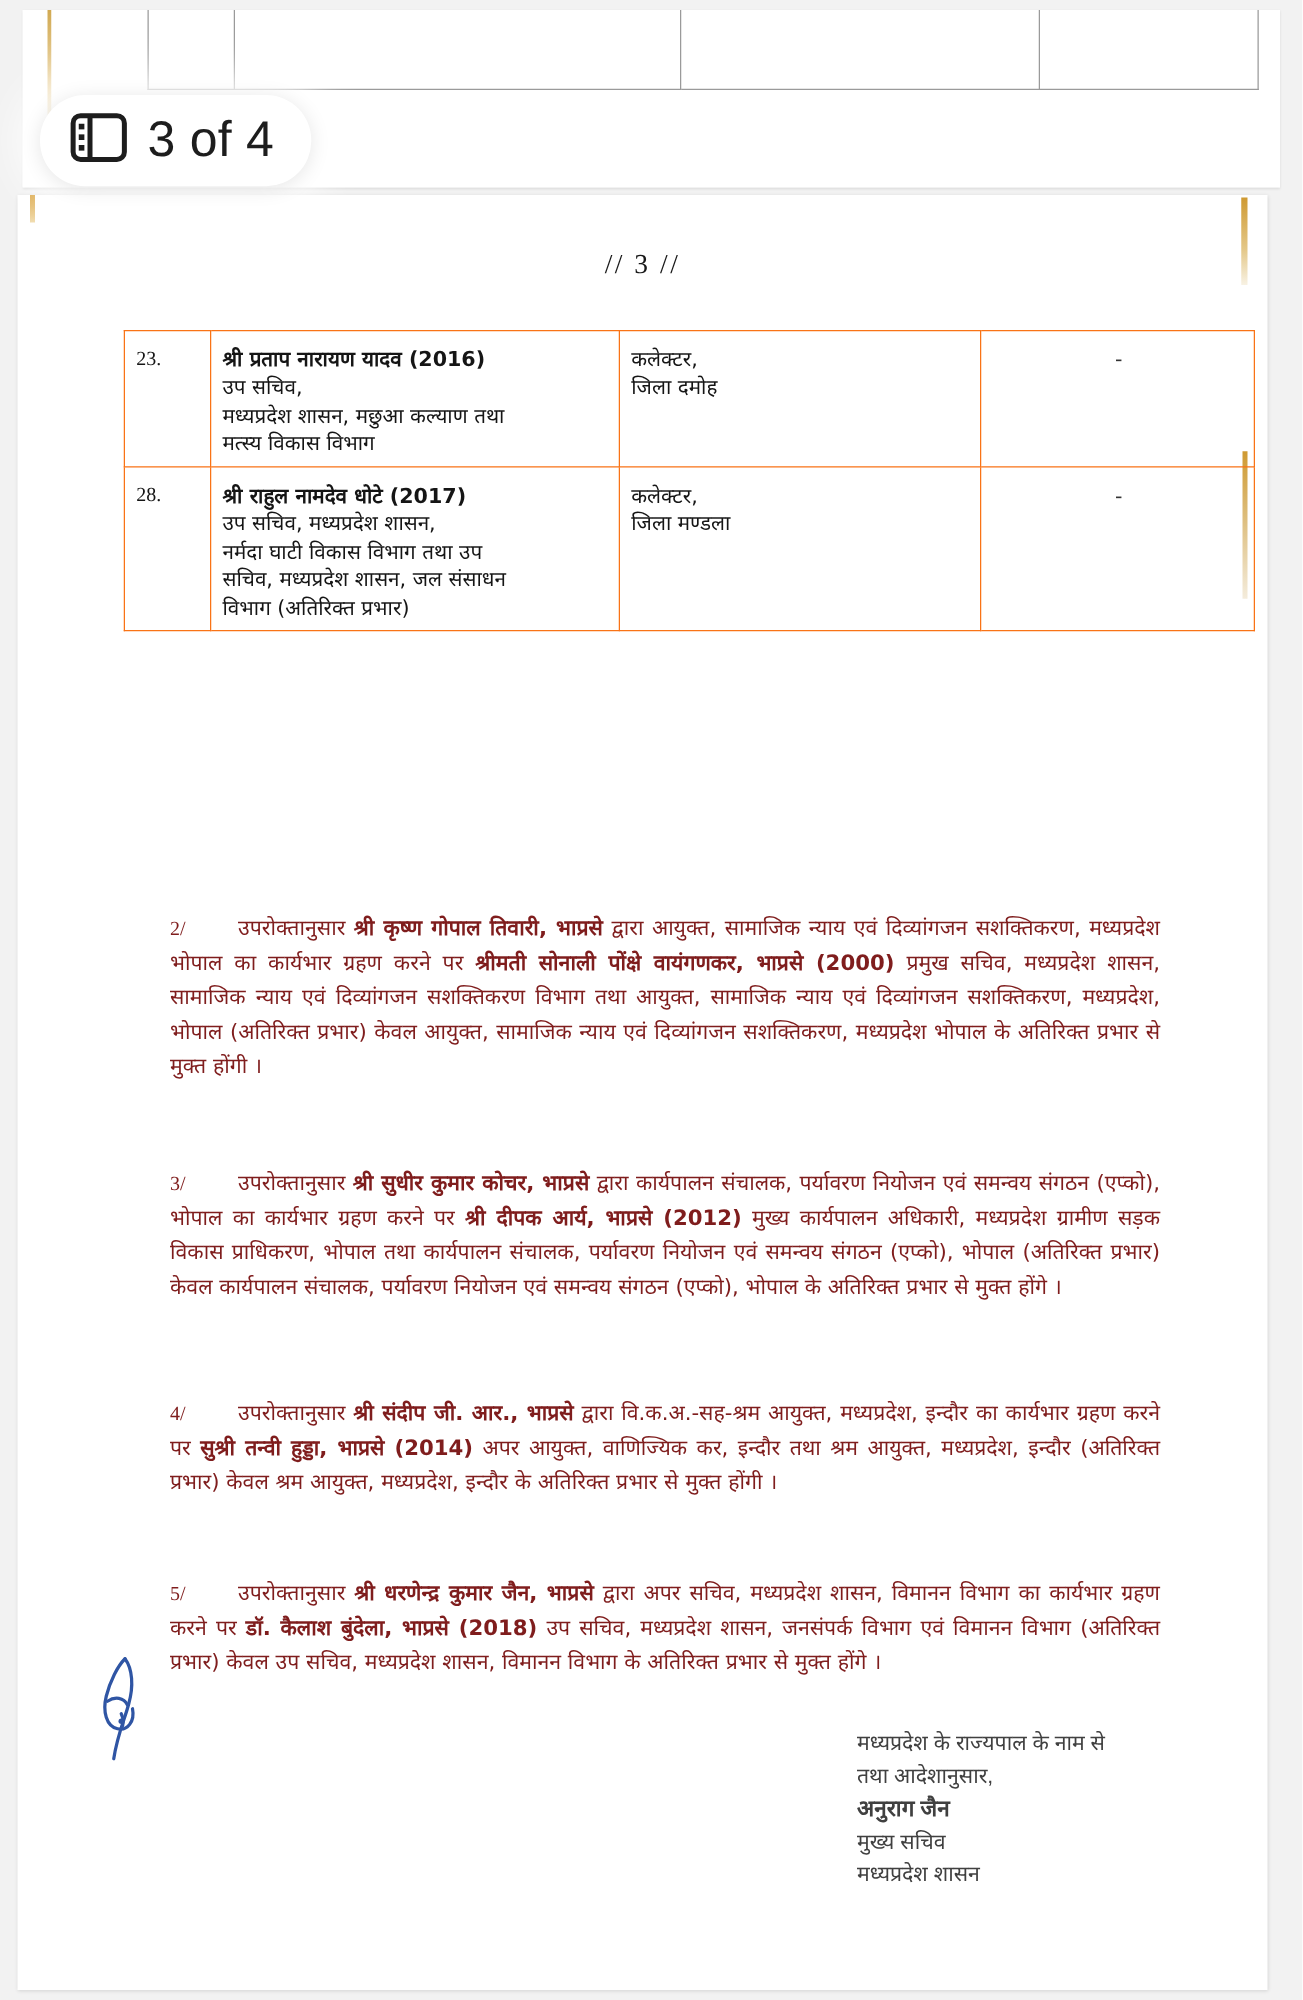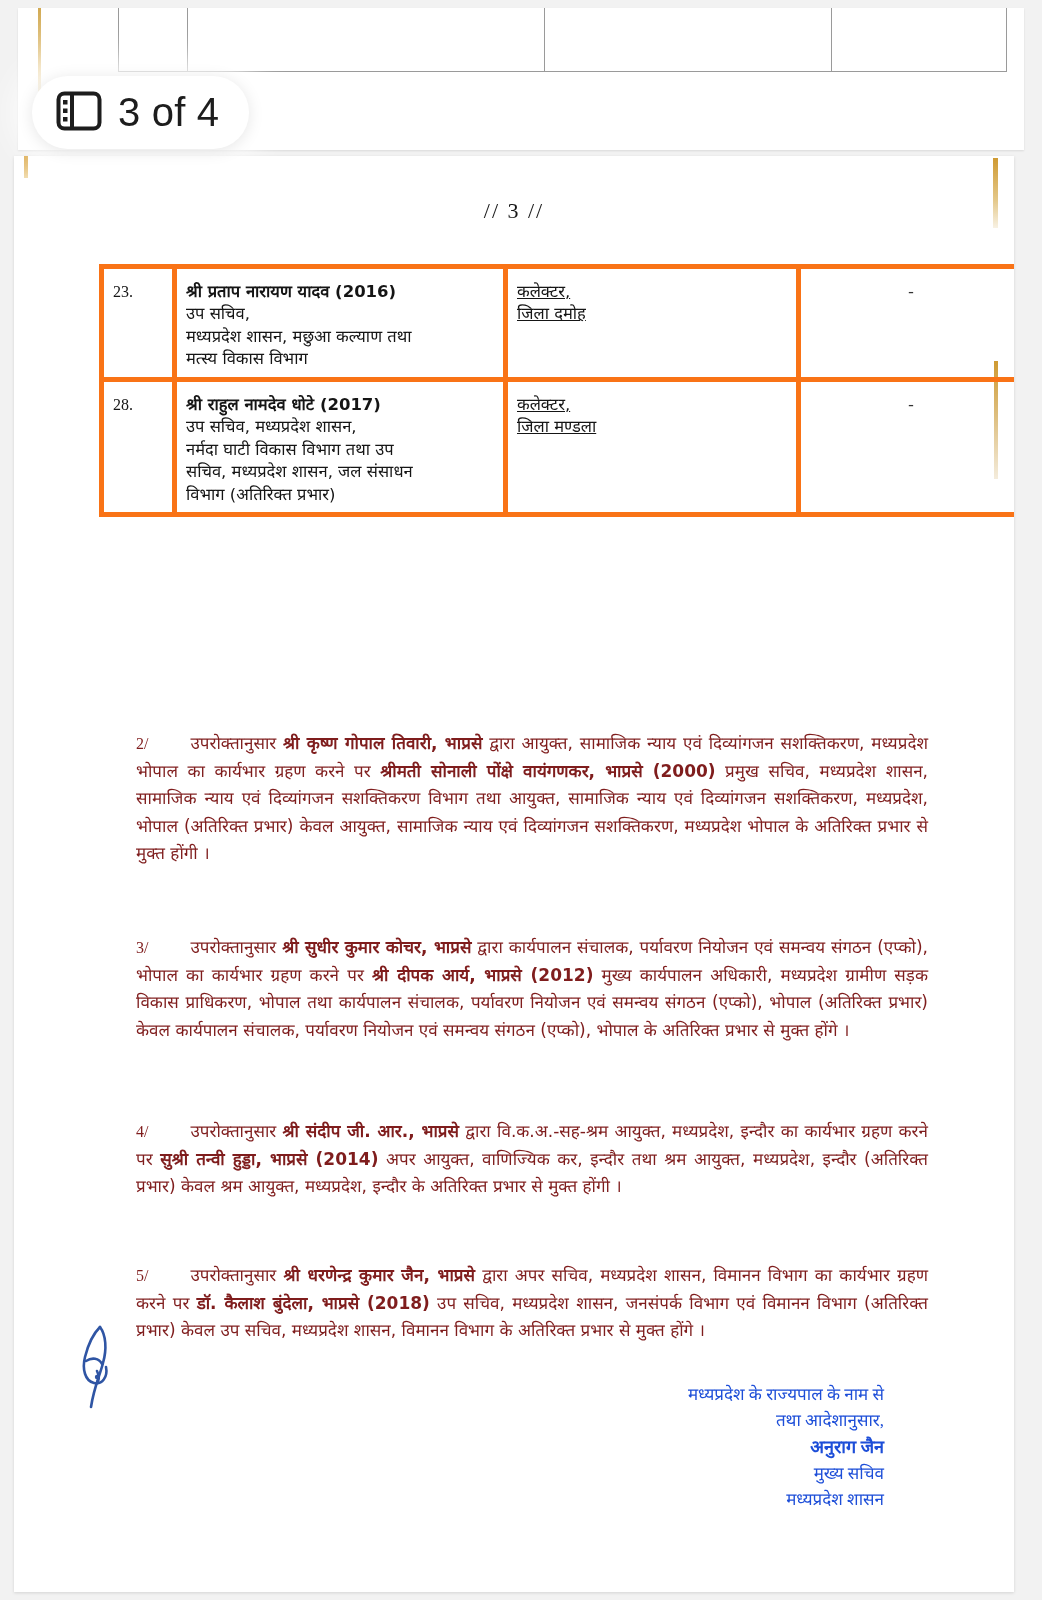--- a/index.html
+++ b/index.html
@@ -71,21 +71,21 @@
     height: 58px;
     background: linear-gradient(180deg, rgba(255,255,255,0) 0%, #ffffff 62%);
   }
 
   
   .page-badge {
     position: absolute;
     left: 32px;
     top: 76px;
     display: flex;
-    align-items: flex-end;
+    align-items: flex-start;
     gap: 16px;
     padding: 14px 30px 14px 24px;
     background: #ffffff;
     border-radius: 36px;
     box-shadow: 0 2px 16px rgba(0,0,0,0.10), 0 0 34px 16px rgba(255,255,255,0.95);
     z-index: 40;
   }
   .page-badge .label {
     font-size: 40px;
     font-weight: 400;
@@ -145,31 +145,31 @@
   
   .officers {
     position: absolute;
     left: 85px;
     top: 108px;
     width: 836px;
     border-collapse: collapse;
     table-layout: fixed;
   }
   .officers td {
-    border: 5px solid #f97316;
+    border: 1px solid #f97316;
     vertical-align: top;
     padding: 12px 7px 6px 9px;
     font-size: 16.5px;
     line-height: 1.36;
     font-family: "DejaVu Sans", sans-serif;
     color: #151515;
   }
   .officers .col-no    { width: 52px; font-size: 16px; font-family: "Liberation Serif", serif; }
   .officers .col-name  { width: 310px; margin-top: 37px; }
-  .officers .col-post  { width: 272px; text-decoration: underline; }
+  .officers .col-post  { width: 272px; }
   .officers .col-rem   { width: 202px; text-align: center; color: #333; }
   .officers .sub { display: block; }
 
   
   .para {
     position: absolute;
     left: 122px;
     width: 792px;
     font-family: "DejaVu Sans", sans-serif;
     font-size: 17px;
@@ -198,25 +198,25 @@
     width: 70px;
     height: 105px;
     z-index: 5;
   }
 
   
   .closing {
     position: absolute;
     right: 130px;
     top: 1226px;
-    text-align: right;
-    font-family: Liberation Serif, serif;
+    text-align: left;
+    font-family: Liberation Sans, sans-serif;
     font-size: 17px;
     line-height: 1.52;
-    color: #1d4ed8;
+    color: #404040;
   }
   .closing .strong { font-weight: bold; font-size: 18px; }
 </style>
 </head>
 <body>
 
 <div class="viewport">
 
   <div class="prev-page">
     <div class="edge-left"></div>

